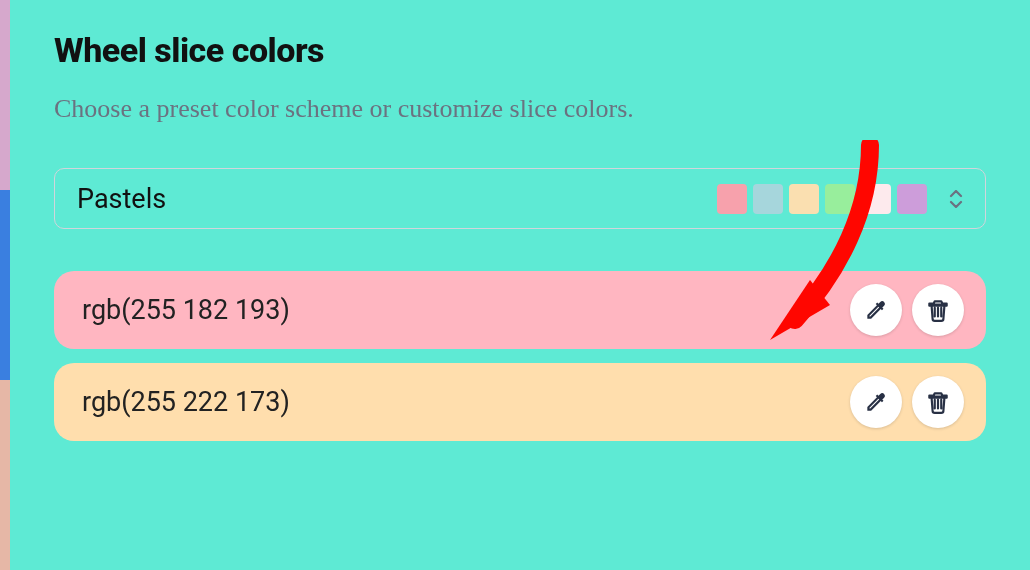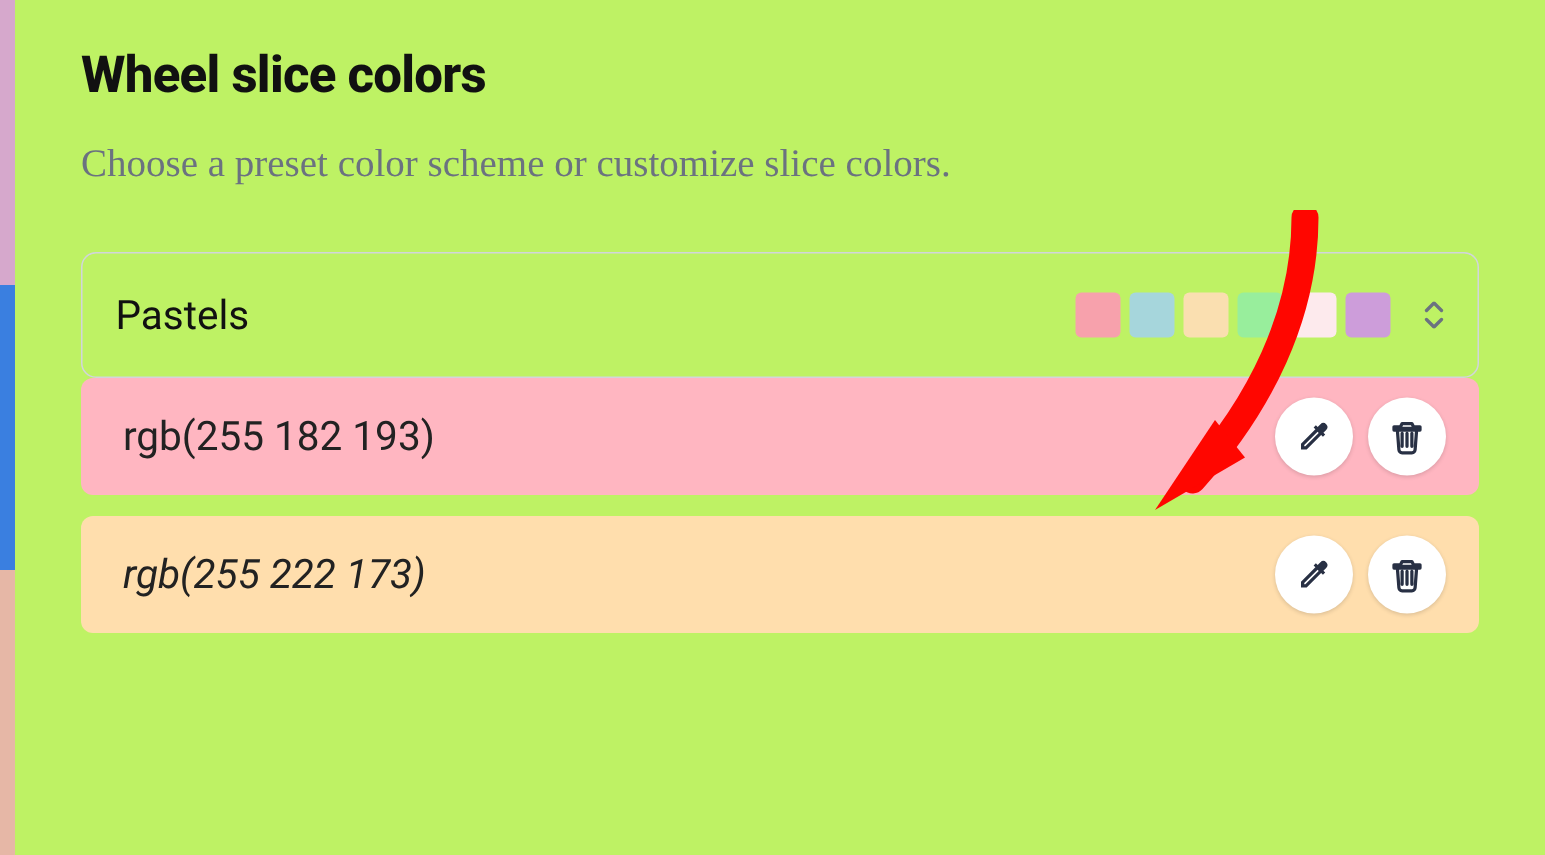--- a/index.html
+++ b/index.html
@@ -15,46 +15,47 @@
     position: absolute;
     left: 0; top: 0; bottom: 0;
     width: 10px;
     display: flex;
     flex-direction: column;
   }
   .left-slivers div { flex: 1; }
   .panel {
     position: absolute;
     left: 10px; right: 0; top: 0; bottom: 0;
-    background: #bef264;
+    background: #5eead4;
     padding: 30px 44px 0 44px;
   }
   .title {
     font-size: 34px;
     font-weight: 800;
     letter-spacing: -0.5px;
     color: #111;
     margin-bottom: 24px;
   }
   .subtitle {
     font-size: 26px;
     color: #6b7280;
     font-weight: 400;
     margin-bottom: 44px;
     font-family: Liberation Serif, serif;
   }
   .preset-select {
     width: 100%;
     border: 1.5px solid #d1d5db;
     border-radius: 10px;
-    height: 84px;
+    height: 61px;
     display: flex;
     align-items: center;
     padding: 0 22px;
     cursor: pointer;
+    margin-bottom: 42px;
   }
   .preset-label {
     flex: 1;
     font-size: 27px;
     color: #111;
   }
   .preset-swatches {
     display: flex;
     gap: 6px;
     margin-right: 22px;
@@ -69,21 +70,21 @@
     flex-direction: column;
     align-items: center;
     gap: 2px;
     color: #6b7280;
   }
   .select-arrows svg { display: block; }
   .color-rows { display: flex; flex-direction: column; gap: 14px; }
   .color-row {
     width: 100%;
     height: 78px;
-    border-radius: 8px;
+    border-radius: 20px;
     display: flex;
     align-items: center;
     padding: 0 22px 0 28px;
   }
   .color-row-label {
     flex: 1;
     font-size: 27px;
     color: #222;
     font-weight: 400;
   }
@@ -157,21 +158,21 @@
         </div>
         <div class="round-btn">
           <svg viewBox="0 0 24 24">
               <path d="M6 7h12l-1 13a2 2 0 0 1-2 2H9a2 2 0 0 1-2-2L6 7zm3 3v8m3-8v8m3-8v8M9 4h6l1 2h4v2H4V6h4l1-2z" fill="none" stroke="currentColor" stroke-width="2" stroke-linecap="round" stroke-linejoin="round"></path>
             </svg>
         </div>
       </div>
     </div>
 
 
-    <div class="color-row" id="row2" style="background: rgb(255, 222, 173); font-style: italic;">
+    <div class="color-row" id="row2" style="background: rgb(255, 222, 173);">
       <span class="color-row-label">rgb(255 222 173)</span>
       <div class="row-actions">
         <div class="round-btn">
           <svg viewBox="0 0 24 24">
               <path d="M19.5 4.5a2.5 2.5 0 0 0-3.54 0l-1.7 1.7-1.1-1.1-1.4 1.4 1.1 1.1L4 16.5V20h3.5l8.9-8.9 1.1 1.1 1.4-1.4-1.1-1.1 1.7-1.7a2.5 2.5 0 0 0 0-3.5zM6.7 18H6v-.7l8.2-8.2.7.7L6.7 18z" fill="currentColor"></path>
             </svg>
         </div>
         <div class="round-btn">
           <svg viewBox="0 0 24 24">
               <path d="M6 7h12l-1 13a2 2 0 0 1-2 2H9a2 2 0 0 1-2-2L6 7zm3 3v8m3-8v8m3-8v8M9 4h6l1 2h4v2H4V6h4l1-2z" fill="none" stroke="currentColor" stroke-width="2" stroke-linecap="round" stroke-linejoin="round"></path>

